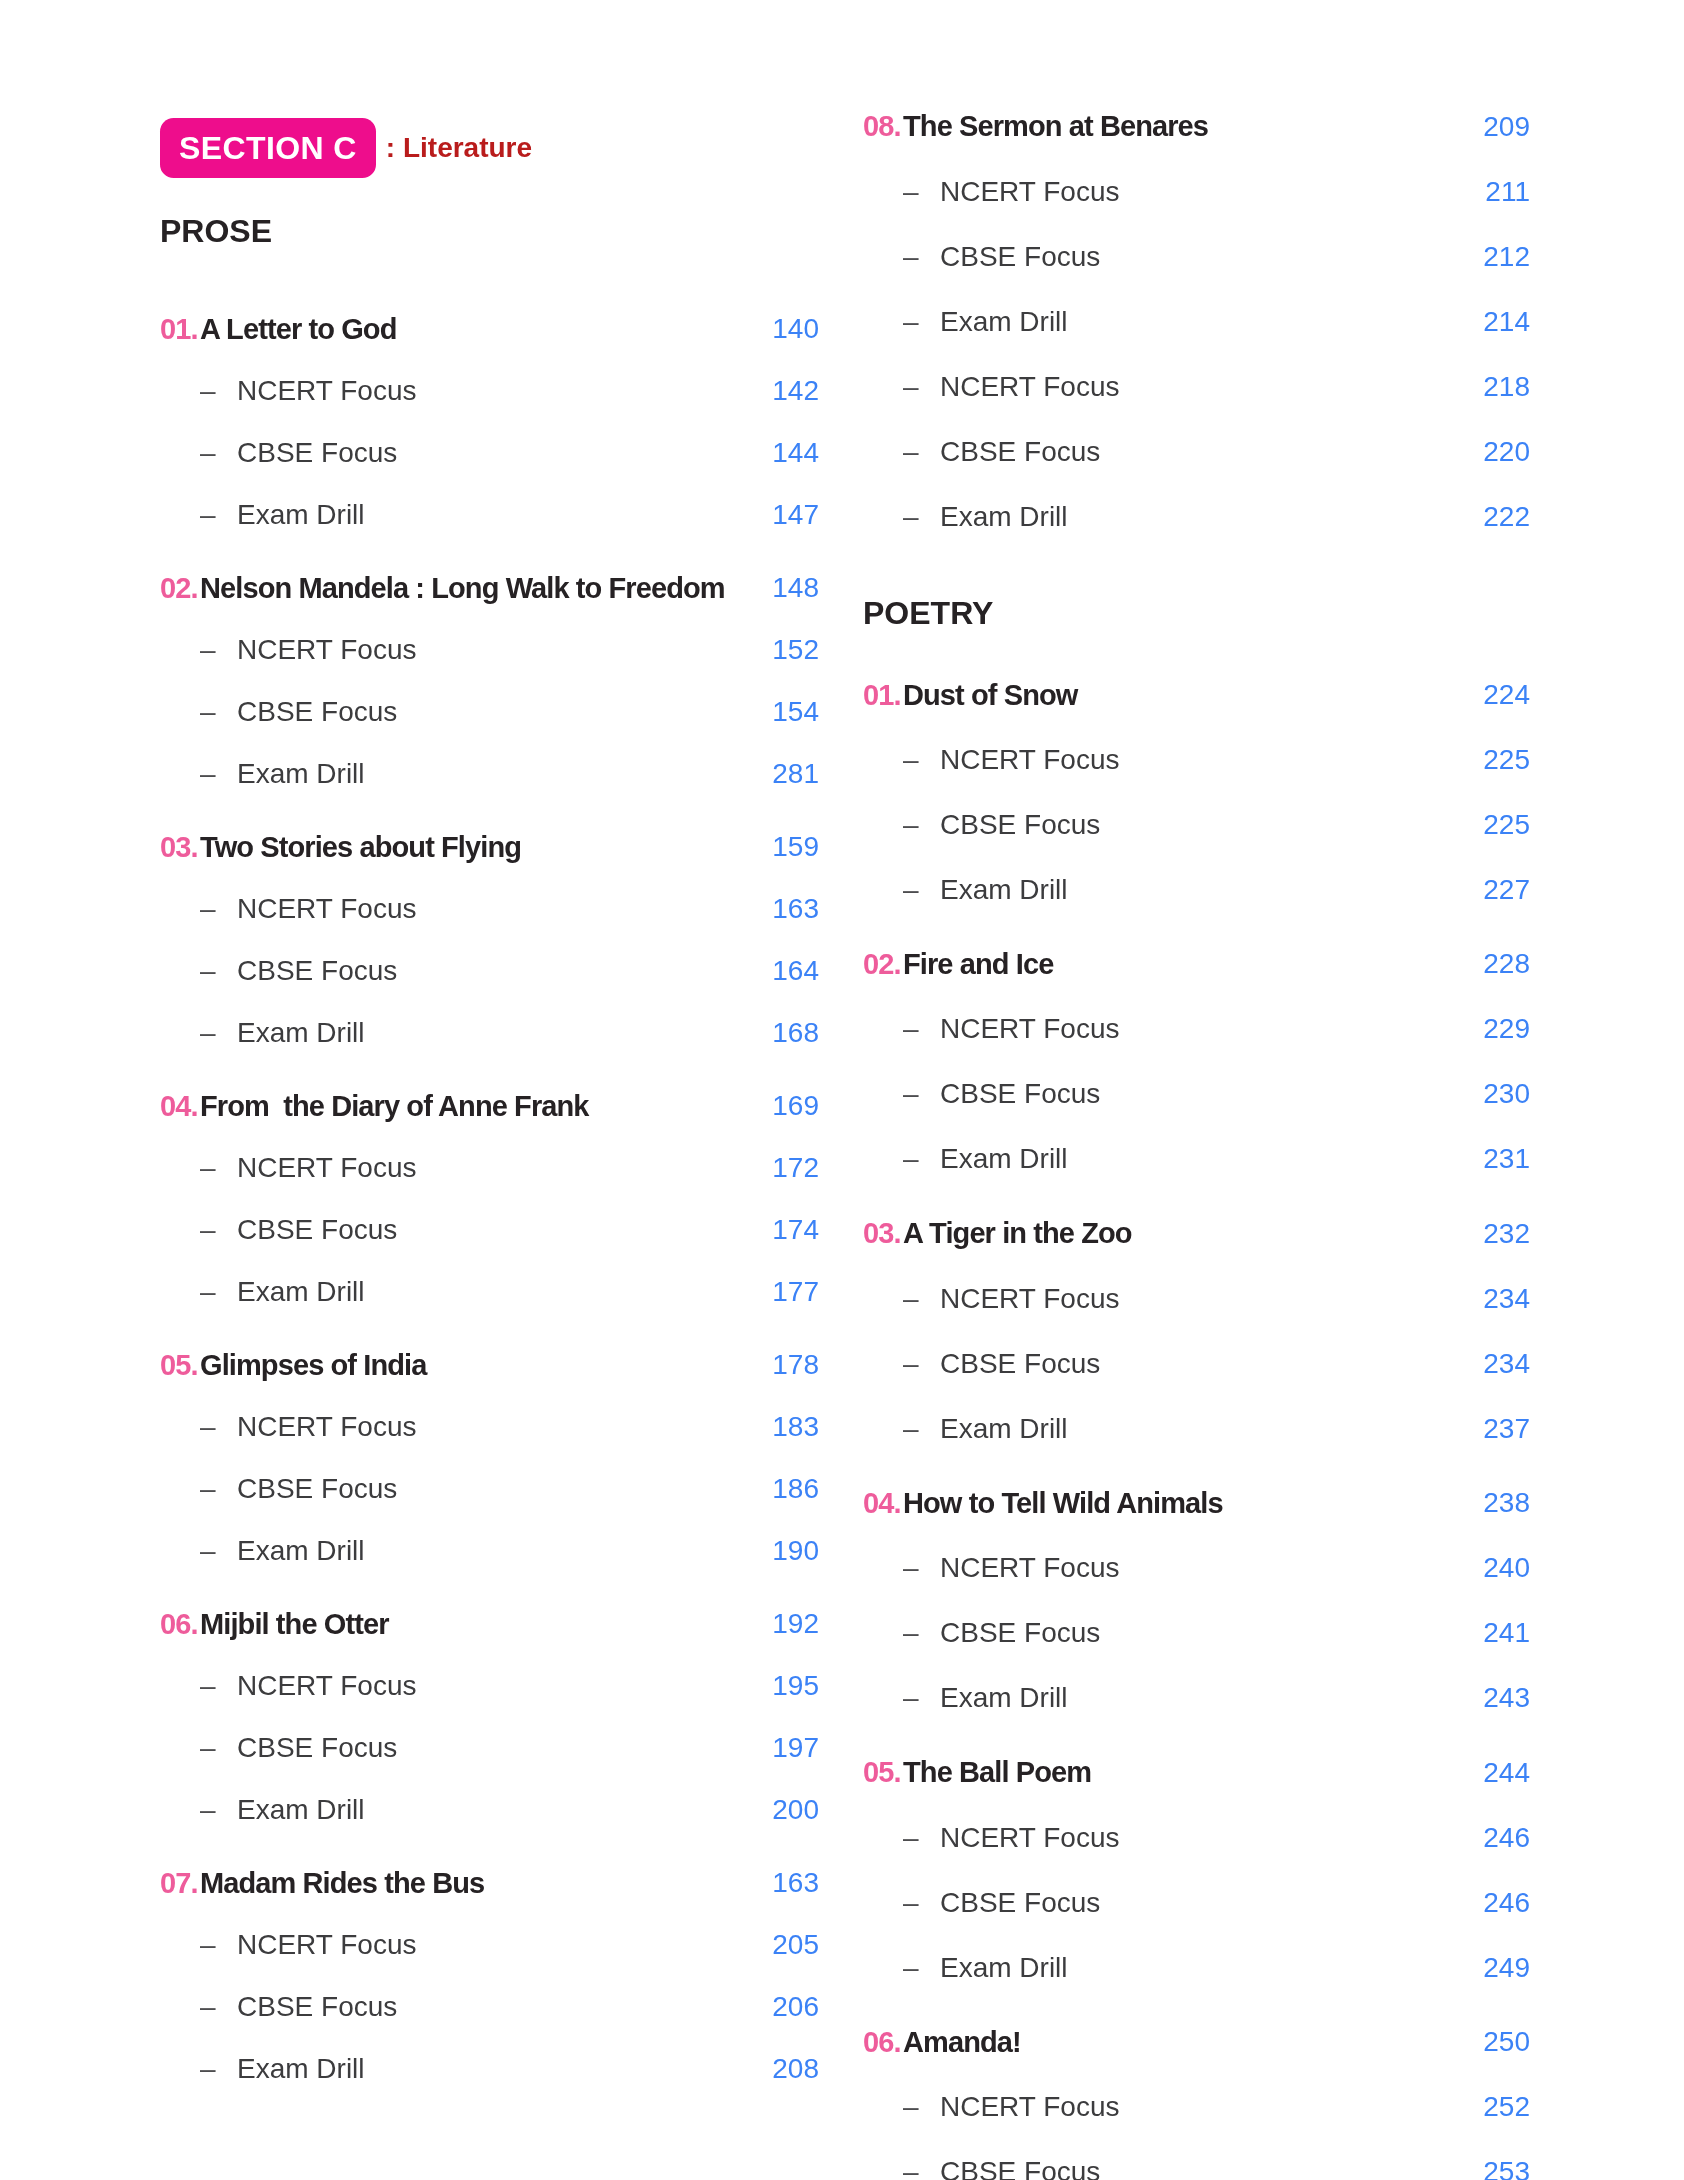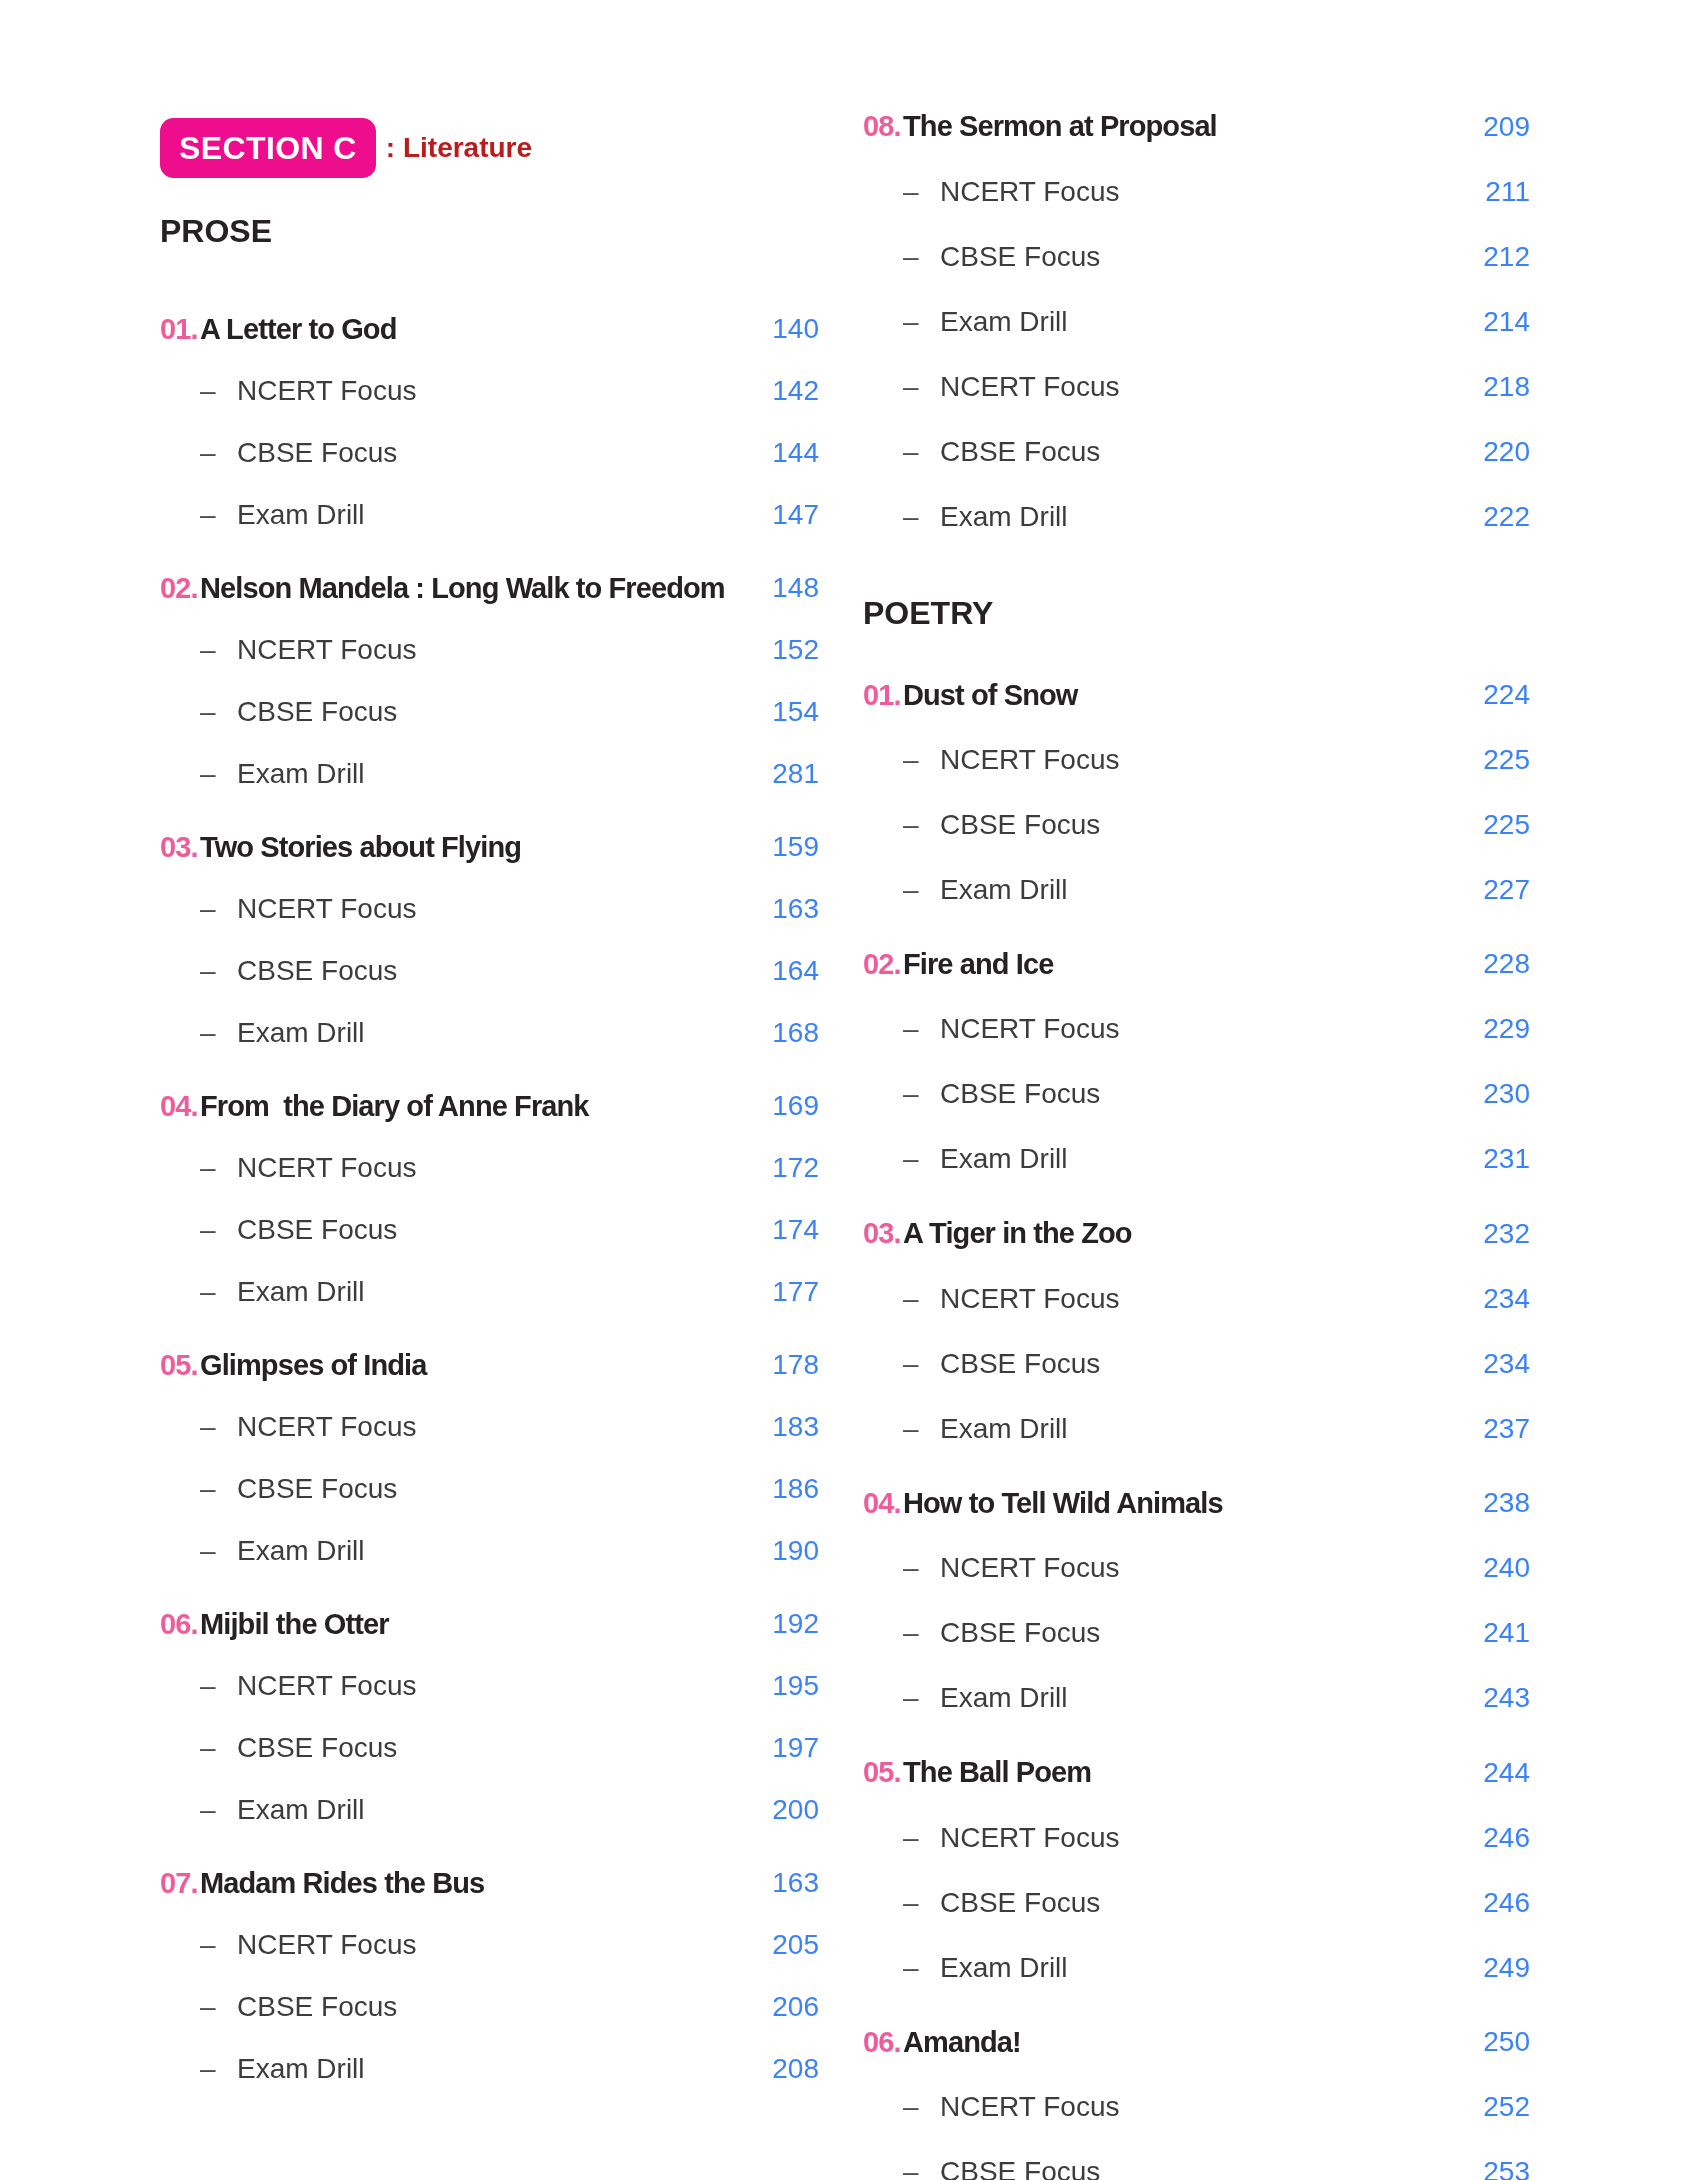--- a/index.html
+++ b/index.html
@@ -207,21 +207,21 @@
     </div>
     <div class="row sub">
       <span class="dash">–</span>
       <span class="label">Exam Drill</span>
       <span class="page">208</span>
     </div>
   </div>
 <div class="col col-right">
     <div class="row chapter">
       <span class="num">08.</span>
-      <span class="title">The Sermon at Proposal</span>
+      <span class="title">The Sermon at Benares</span>
       <span class="page">209</span>
     </div>
     <div class="row sub">
       <span class="dash">–</span>
       <span class="label">NCERT Focus</span>
       <span class="page">211</span>
     </div>
     <div class="row sub">
       <span class="dash">–</span>
       <span class="label">CBSE Focus</span>

